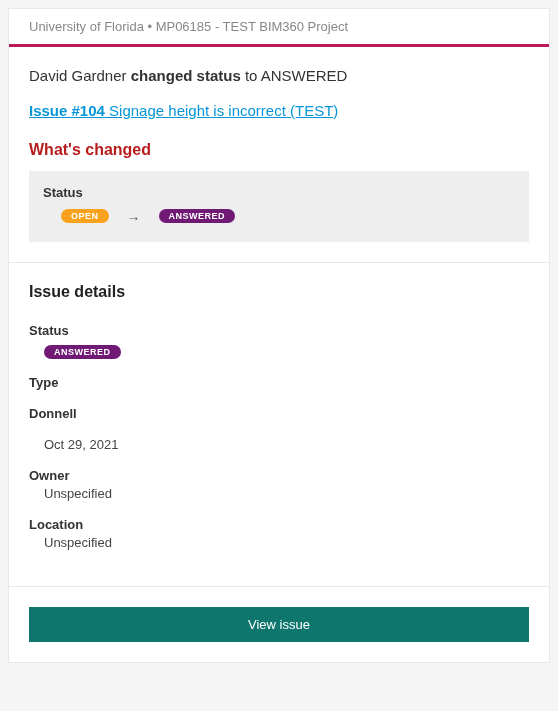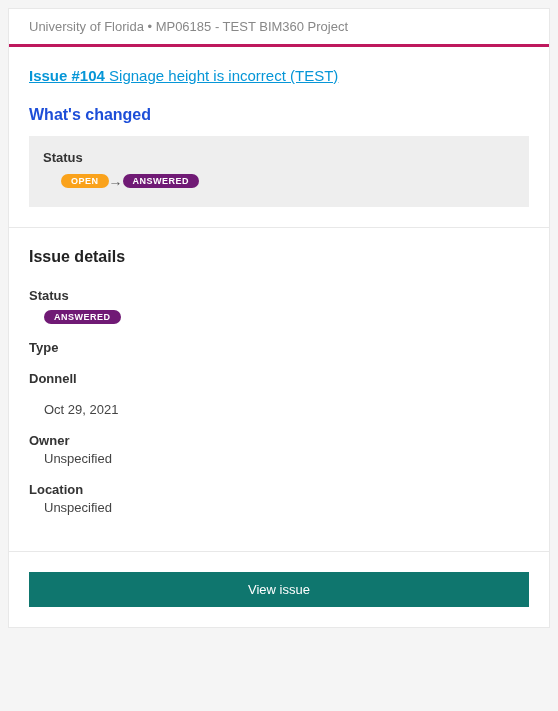--- a/index.html
+++ b/index.html
@@ -43,36 +43,37 @@
       display: inline-block;
       margin-bottom: 22px;
       font-weight: normal;
     }
     .issue-link .bold {
       font-weight: bold;
     }
     .section-title {
       font-size: 16px;
       font-weight: bold;
-      color: #1d4ed8;
+      color: #b91c1c;
       margin-bottom: 12px;
     }
     .change-box {
       background-color: #eeeeee;
       padding: 14px 14px 18px 14px;
     }
     .change-label {
       font-size: 13px;
       font-weight: bold;
       color: #333333;
       margin-bottom: 8px;
     }
     .status-row {
       display: flex;
       align-items: center;
+      gap: 18px;
       padding-left: 18px;
     }
     .badge {
       display: inline-block;
       padding: 2px 10px;
       border-radius: 10px;
       font-size: 9px;
       font-weight: bold;
       color: #ffffff;
       letter-spacing: 0.5px;
@@ -134,20 +135,23 @@
 </head>
 <body>
 
 <div class="container">
 
   <div class="header">
     <span>University of Florida • MP06185 - TEST BIM360 Project</span>
   </div>
 
   <div class="activity-section">
+    <div class="activity-line">
+      <span>David Gardner </span><span class="bold">changed status</span><span> to ANSWERED</span>
+    </div>
 
     <a href="#" class="issue-link">
       <span class="bold">Issue #104</span><span> Signage height is incorrect (TEST)</span>
     </a>
 
     <div class="section-title">What's changed</div>
 
     <div class="change-box">
       <div class="change-label">Status</div>
       <div class="status-row">

